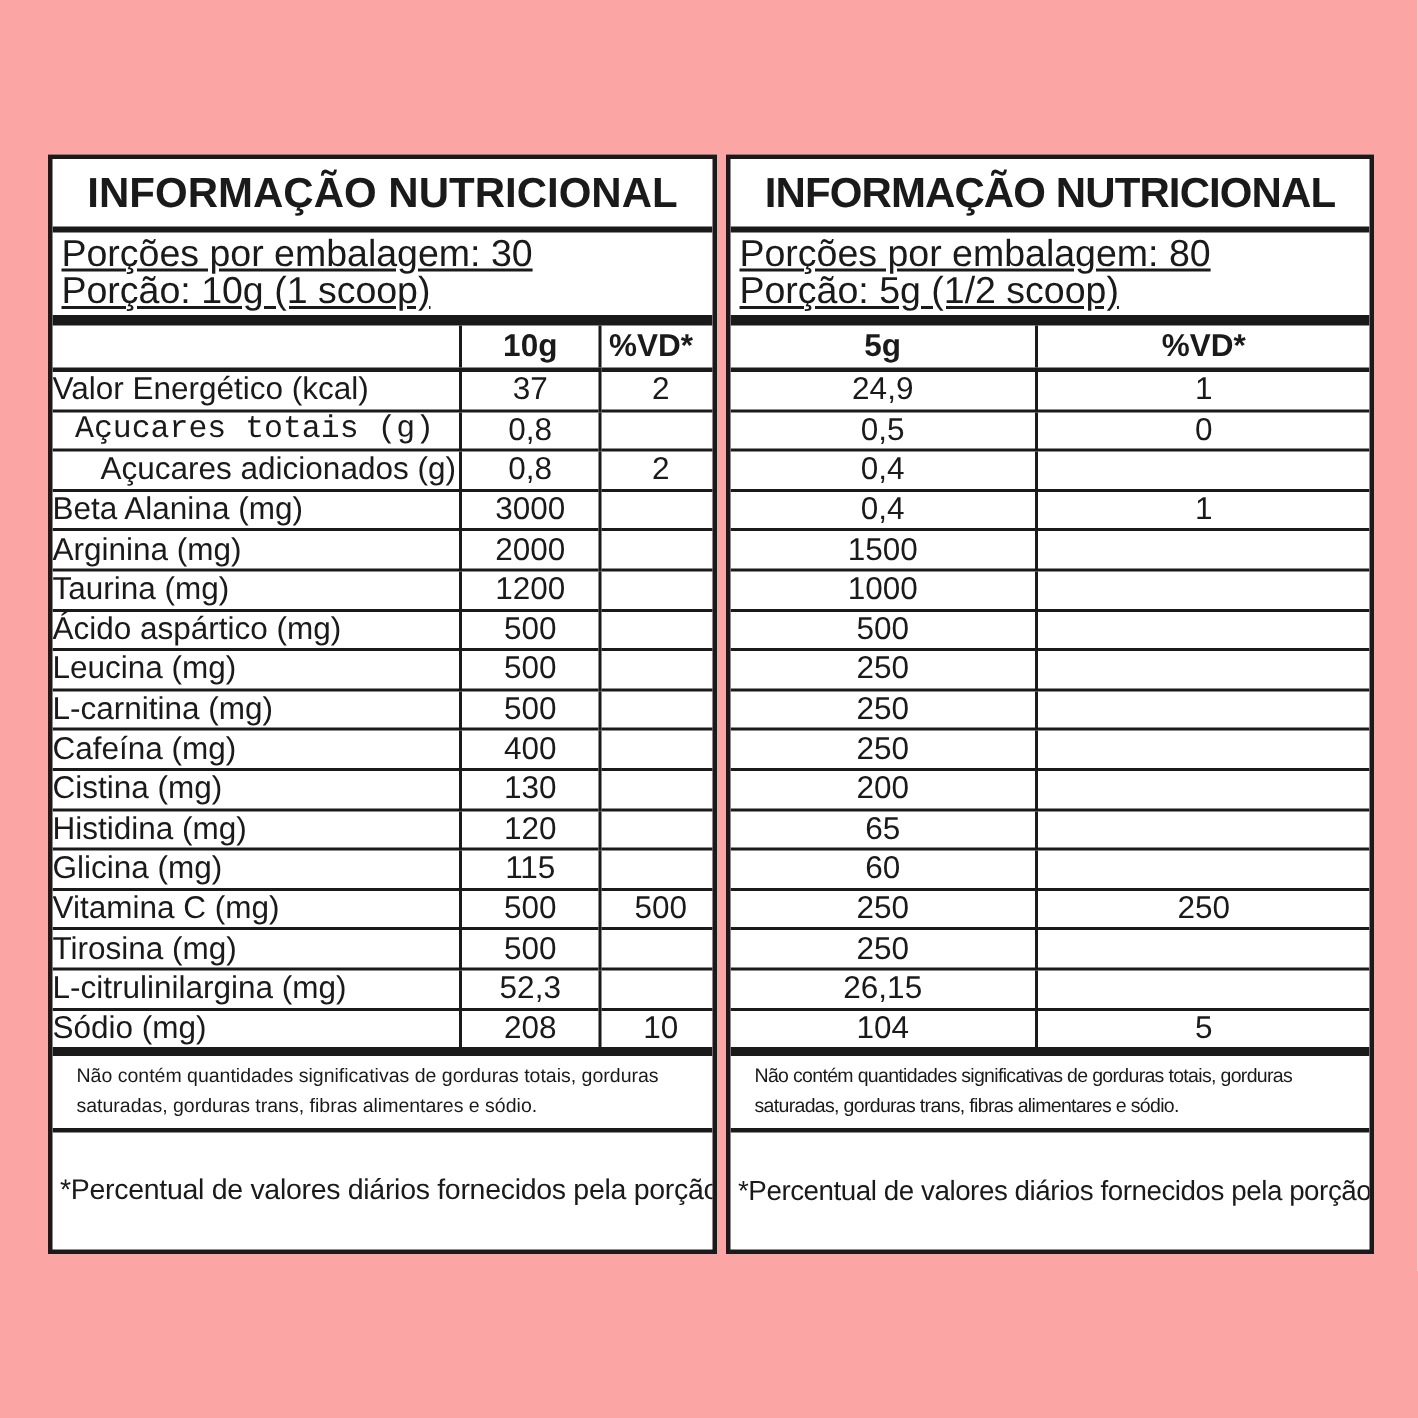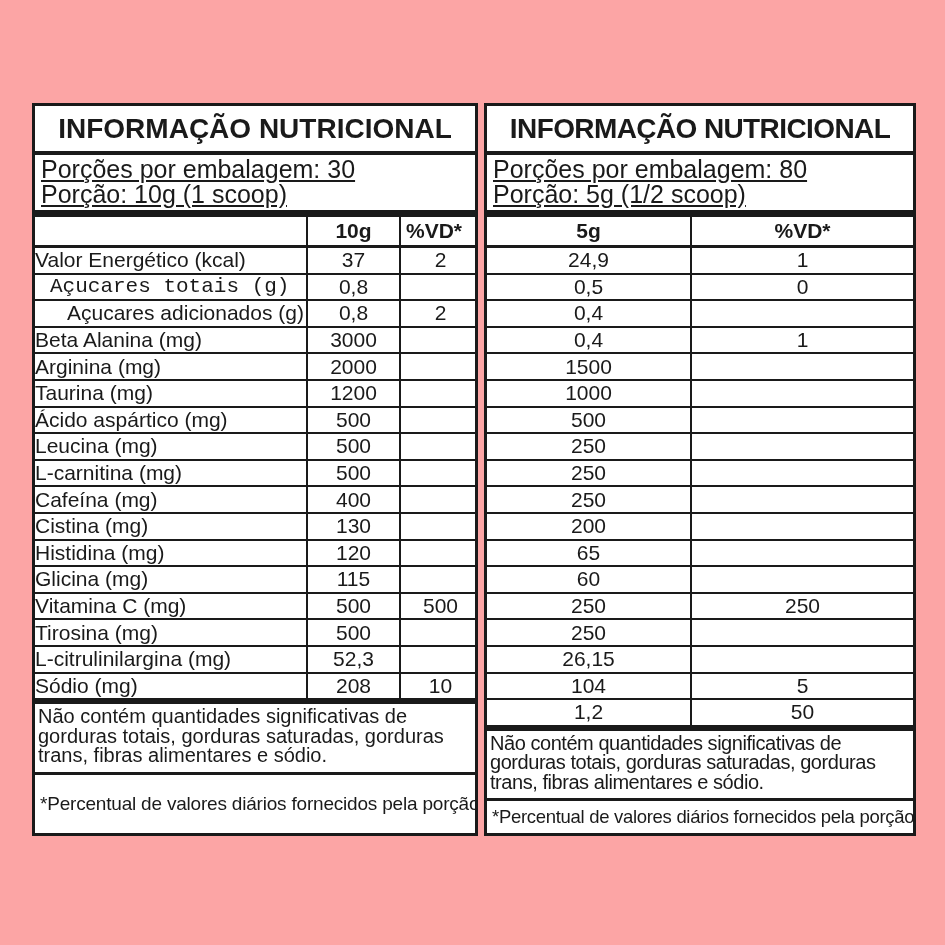--- a/index.html
+++ b/index.html
@@ -94,22 +94,22 @@
   td.label.ind2 { padding-left: 32px; margin-top: 24px; }
   td.amount, th.amount { text-align: center; border-left: 2px solid #1a1a1a; margin-top: 26px; }
   td.vd, th.vd { text-align: center; border-left: 2px solid #1a1a1a; }
   .panel-left th.vd { text-align: left; padding-left: 5px; }
   .panel-right td.amount, .panel-right th.amount { border-left: none; }
 
   .note {
     flex: 0 0 auto;
     border-top: 6px solid #1a1a1a;
     border-bottom: 3px solid #1a1a1a;
-    padding: 3px 7px 6px 3px;
-    font-size: 20px;
+    padding: 3px 7px 6px 16px;
+    font-size: 13px;
     line-height: 19.5px;
   }
   .panel-right .note { letter-spacing: -0.45px; }
 
   .footnote {
     flex: 1 1 auto;
     display: flex;
     align-items: center;
     padding: 2px 5px;
     font-size: 19px;
@@ -352,24 +352,20 @@
             <tr>
               <td class="amount">26,15</td>
               <td class="vd"></td>
             </tr>
 
             <tr>
               <td class="amount">104</td>
               <td class="vd">5</td>
             </tr>
 
-            <tr>
-              <td class="amount">1,2</td>
-              <td class="vd">50</td>
-            </tr>
           </tbody>
       </table>
       <div class="note">Não contém quantidades significativas de gorduras totais, gorduras saturadas, gorduras trans, fibras alimentares e sódio.</div>
       <div class="footnote">*Percentual de valores diários fornecidos pela porção.</div>
     </div>
 
   </div>
 </div>
 
 </body></html>

